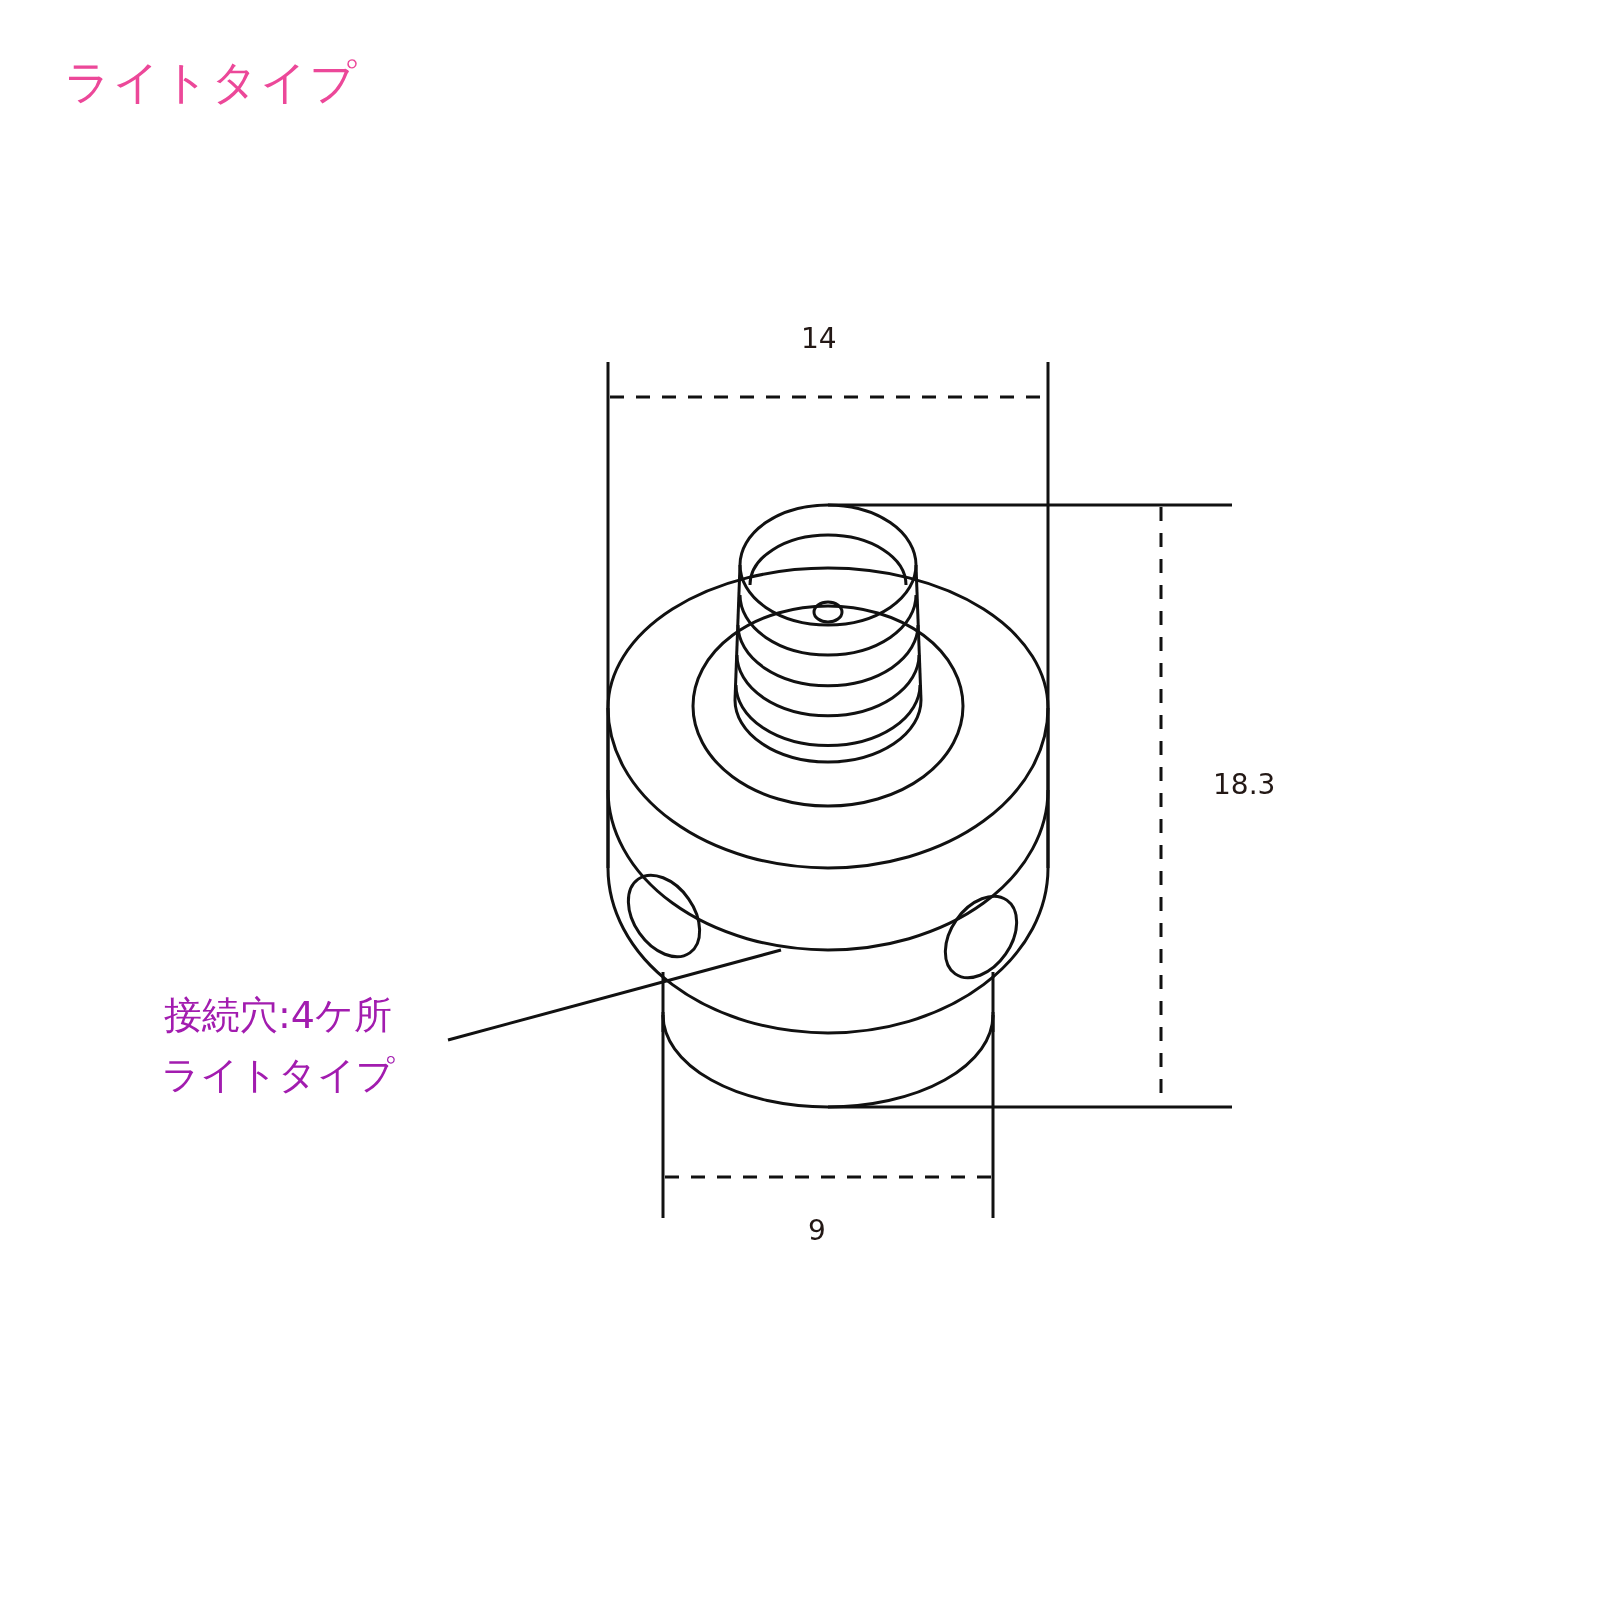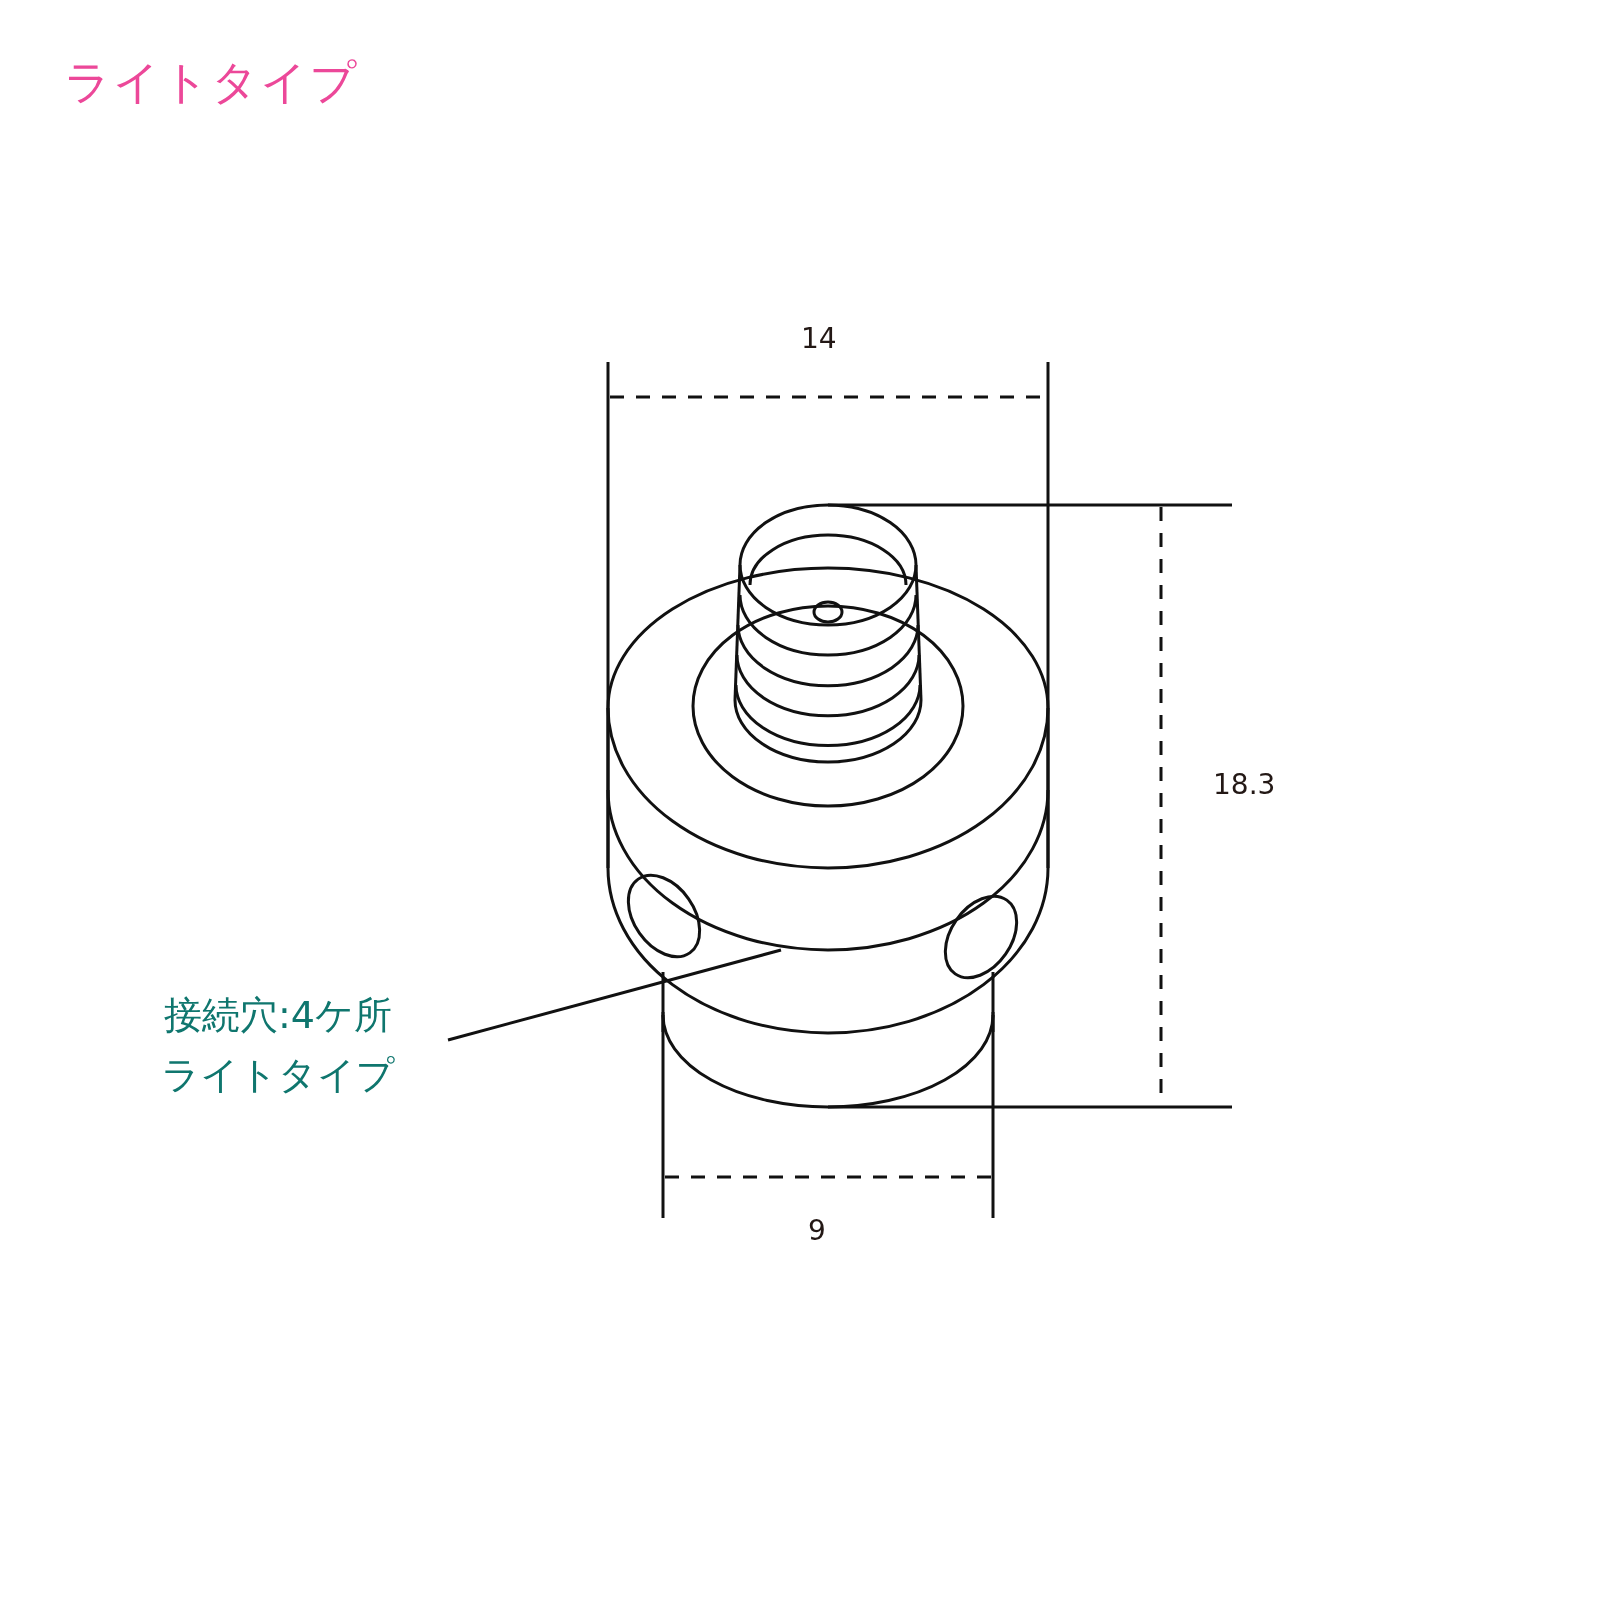--- a/index.html
+++ b/index.html
@@ -1,19 +1,19 @@
 <!DOCTYPE html>
 <html><head>
 <meta charset="utf-8">
 <style>
   html, body { margin:0; padding:0; background:#ffffff; }
   .page { position:relative; width:1600px; height:1600px; background:#ffffff; overflow:hidden; }
   .title { position:absolute; left:64px; top:52px; font-family:"DejaVu Sans", sans-serif; font-size:46px; color:#ec4899; letter-spacing:2px; }
   .dim { position:absolute; font-family:"DejaVu Sans", sans-serif; font-size:28px; color:#231815; }
-  .note { position:absolute; font-family:"DejaVu Sans", sans-serif; font-size:38px; color:#0f766e; line-height:60px; text-align:center; }
+  .note { position:absolute; font-family:"DejaVu Sans", sans-serif; font-size:38px; color:#a21caf; line-height:60px; text-align:center; }
   svg { position:absolute; left:0; top:0; }
   .ln { fill:none; stroke:#111; stroke-width:3; }
   .dash { fill:none; stroke:#111; stroke-width:3; stroke-dasharray:14 12; }
 </style>
 </head>
 <body>
 
 <div class="page">
   <div class="title">ライトタイプ</div>
 

